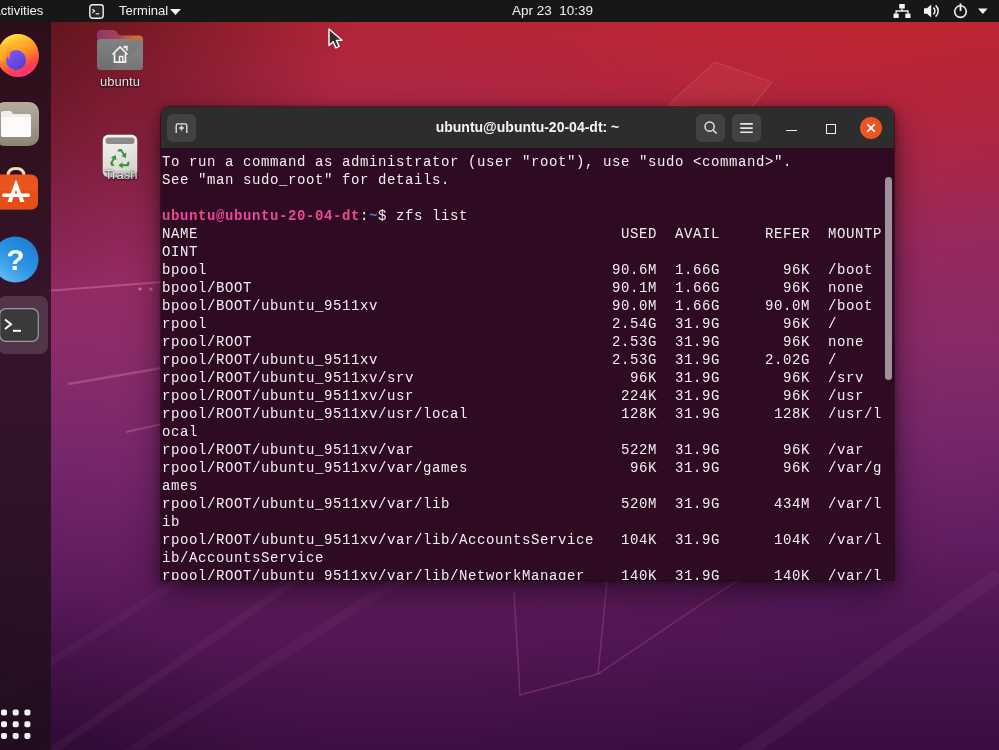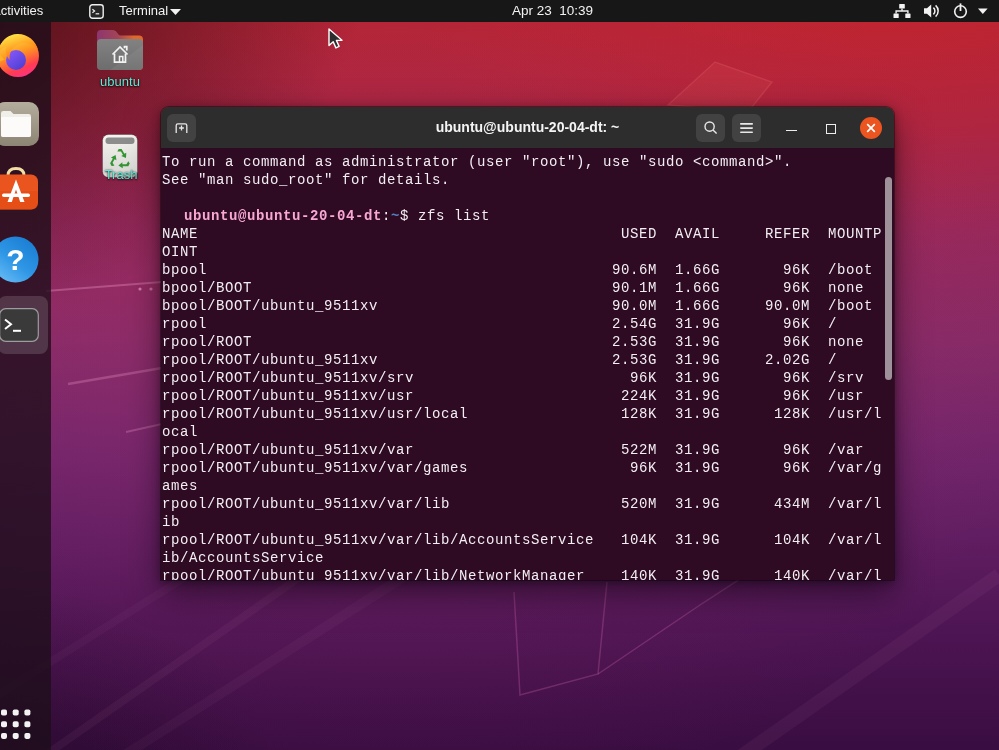--- a/index.html
+++ b/index.html
@@ -9,32 +9,32 @@
   radial-gradient(620px 500px at -80px -60px, rgba(12,4,7,0.72), rgba(12,4,7,0) 72%),
   radial-gradient(720px 400px at 88% -4%, rgba(220,38,44,0.32), rgba(220,38,44,0) 65%),
   radial-gradient(900px 650px at 40% 44%, rgba(205,62,130,0.16), rgba(205,62,130,0) 72%),
   radial-gradient(430px 280px at -2% 104%, rgba(10,3,10,0.30), rgba(10,3,10,0) 70%),
   linear-gradient(180deg,#b32433 0%,#a82543 14%,#97285a 28%,#862a66 44%,#73256a 58%,#621e62 70%,#4e1554 83%,#390d41 100%);}
 #lines{position:absolute;left:0;top:0;width:999px;height:750px;}
 .topbar{position:absolute;left:0;top:0;width:999px;height:22px;background:#171717;color:#f2f2f2;font-size:13px;}
 .tb{position:absolute;top:0;line-height:22px;white-space:pre;}
 #dock{position:absolute;left:0;top:22px;width:51px;height:728px;background:rgba(30,14,26,0.78);}
 .dicon{position:absolute;}
-.dlabel{position:absolute;width:80px;text-align:center;font-size:13px;color:#5eead4;
+.dlabel{position:absolute;width:80px;text-align:center;font-size:13px;color:#e5e5e5;
   text-shadow:0 1px 2px rgba(0,0,0,0.85),0 0 2px rgba(0,0,0,0.6);}
 #term{position:absolute;left:161px;top:107px;width:733px;height:473px;border-radius:8px 8px 0 0;
   box-shadow:0 0 0 1px rgba(0,0,0,0.35),0 12px 34px rgba(0,0,0,0.50),0 2px 10px rgba(0,0,0,0.38);}
 #thead{position:absolute;left:0;top:0;width:733px;height:52px;background:#2d2d2d;border-radius:8px 8px 0 0;}
 #ttitle{position:absolute;left:0;top:0;width:733px;height:41px;line-height:41px;text-align:center;
   color:#f4f4f4;font-size:14px;font-weight:bold;}
 .hbtn{position:absolute;width:29px;height:28px;top:6.5px;border-radius:6px;background:#424242;}
 #tbody{position:absolute;left:0;top:41px;width:733px;height:432px;background:#2e0a23;overflow:hidden;}
 #tbody pre{margin:0;padding:4.5px 0 0 1px;font-family:"Liberation Mono",monospace;
   font-size:14px;line-height:18px;letter-spacing:0.6px;color:#f2eef2;}
-#tbody .g{color:#f9a8d4;font-weight:bold;margin-left:22px;}
+#tbody .g{color:#ec4899;font-weight:bold;}
 #tbody .b{color:#5180c2;font-weight:bold;}
 #scroll{position:absolute;right:2px;top:29px;width:7px;height:203px;border-radius:3.5px;background:rgba(190,183,188,0.78);}
 </style></head>
 <body>
 <div id="wall"></div>
 <svg id="lines" width="999" height="750" viewBox="0 0 999 750" fill="none">
 
   <polygon points="668,105 715,62 772,82 748,112" fill="rgba(255,120,110,0.10)" stroke="rgba(255,140,130,0.18)" stroke-width="1.5"></polygon>
   <path d="M607,582 L598,674 L520,695 L514,592" stroke="rgba(255,130,200,0.22)" stroke-width="1.5"></path>
   <path d="M598,674 L700,605 L760,566" stroke="rgba(255,130,200,0.22)" stroke-width="1.5"></path>

